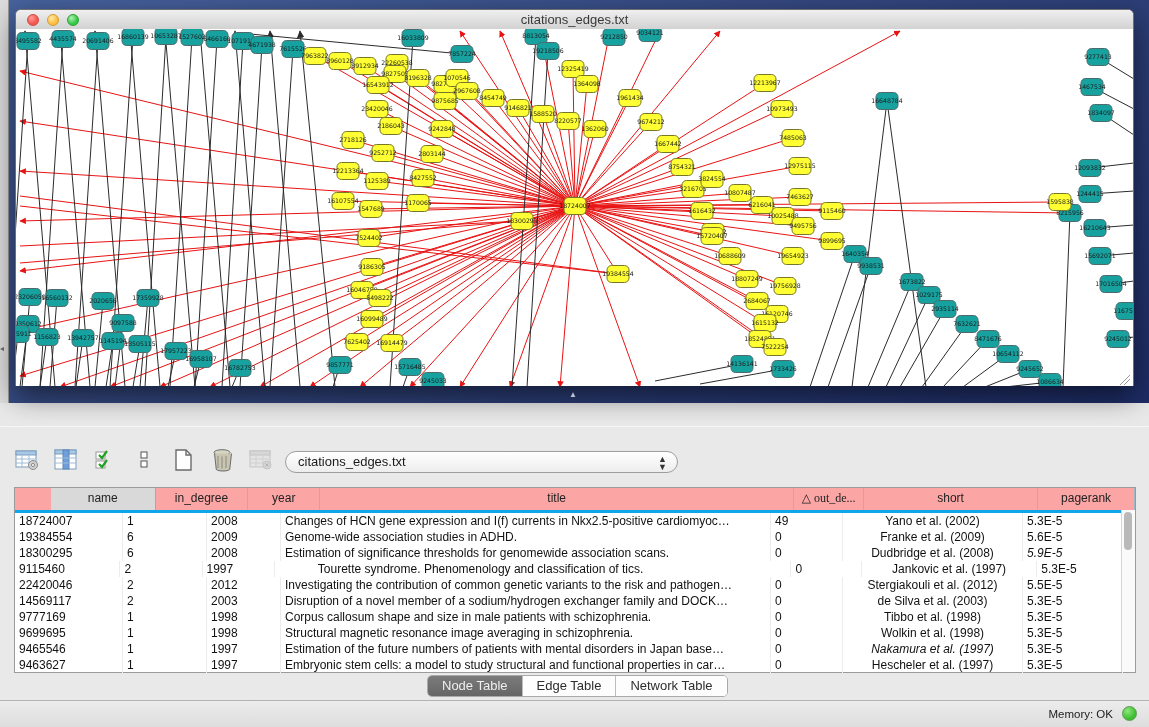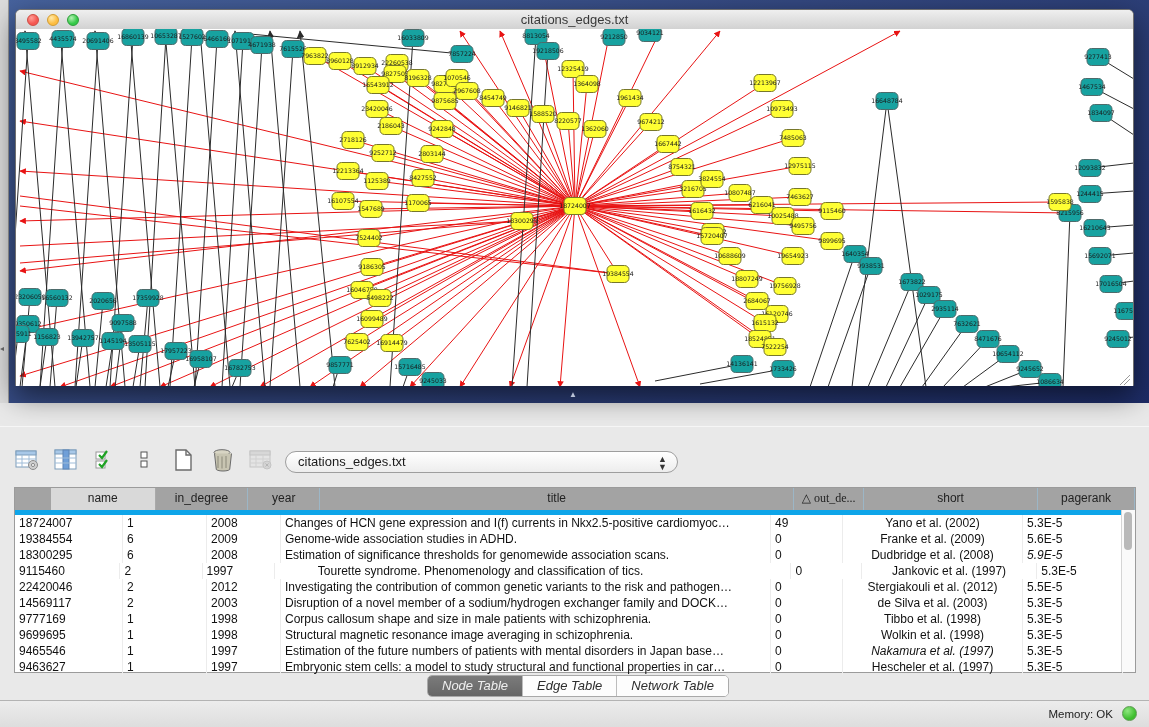--- a/index.html
+++ b/index.html
@@ -33,32 +33,32 @@
   .tp-body{position:absolute;left:0;top:426px;width:1149px;height:274px;background:#e9e9e9;border-top:1px solid #f6f6f6;}
 
   .toolbar{position:absolute;left:14px;top:16px;height:34px;display:flex;align-items:center;gap:13px;}
   .tbtn{width:26px;height:26px;display:flex;align-items:center;justify-content:center;cursor:pointer;}
   .fx{font-size:14px;color:#111;font-style:italic;font-family:"DejaVu Serif",serif;}
   .combo{position:absolute;left:285px;top:24px;width:393px;height:22px;box-sizing:border-box;border:1px solid #9e9e9e;border-radius:12px;
     background:linear-gradient(#ffffff,#ededed);font-size:13px;color:#1a1a1a;line-height:20px;padding-left:12px;cursor:pointer;}
   .combo .arrows{position:absolute;right:10px;top:3px;font-size:9px;color:#333;line-height:8px;}
 
   .dtable{position:absolute;left:14px;top:60px;width:1122px;height:186px;box-sizing:border-box;border:1px solid #9b9b9b;background:#fff;}
-  .thead{display:flex;height:22px;background:#a3a3a3;border-bottom:5px solid #0ea5e9;padding-left:36px;}
+  .thead{display:flex;height:22px;background:#fca5a5;border-bottom:3px solid #0ea5e9;padding-left:36px;}
   .th{box-sizing:border-box;border-right:1px solid #9cb6c6;font-size:12px;color:#222;text-align:center;line-height:21px;
     overflow:hidden;white-space:nowrap;cursor:pointer;}
   .th.gray{background:#d9d9d9;border-right:1px solid #a9a9a9;}
   .tbody{position:relative;}
   .trow{display:flex;height:16px;}
   .td{box-sizing:border-box;font-size:12px;color:#111;line-height:16px;padding:0 4px;overflow:hidden;white-space:nowrap;border-right:1px solid #ececec;}
   .td.center{text-align:center;}
   .vscroll{position:absolute;right:0px;top:22px;width:13px;height:162px;background:#fafafa;border-left:1px solid #d5d5d5;}
   .vthumb{position:absolute;left:2px;top:2px;width:8px;height:38px;border-radius:5px;background:#b9b9b9;cursor:grab;}
 
-  .tabs{position:absolute;left:427px;top:248px;height:20px;display:flex;border:1px solid #a9a9a9;border-radius:5px;overflow:hidden;background:#fff;font-style:italic;}
+  .tabs{position:absolute;left:427px;top:248px;height:20px;display:flex;border:1px solid #a9a9a9;border-radius:5px;overflow:hidden;background:#fff;}
   .tab{font-size:13px;line-height:19px;padding:0 14px;color:#2d2d2d;border-right:1px solid #bdbdbd;cursor:pointer;background:#fdfdfd;}
   .tab:last-child{border-right:none;}
   .tab.sel{background:linear-gradient(#7b7b7b,#666666);color:#efefef;}
 
   .statusbar{position:absolute;left:0;top:700px;width:1149px;height:33px;box-sizing:border-box;
     background:linear-gradient(#ececec,#dadada);border-top:1px solid #b3b3b3;padding-left:30px;}
   .mem{position:absolute;right:36px;top:7px;font-size:11.5px;color:#222;}
   .memdot{position:absolute;right:12px;top:5px;width:15px;height:15px;border-radius:50%;
     background:radial-gradient(circle at 35% 30%,#8fe77f,#3dbe2e 65%);border:1px solid #5a9a50;box-sizing:border-box;}
 </style>

